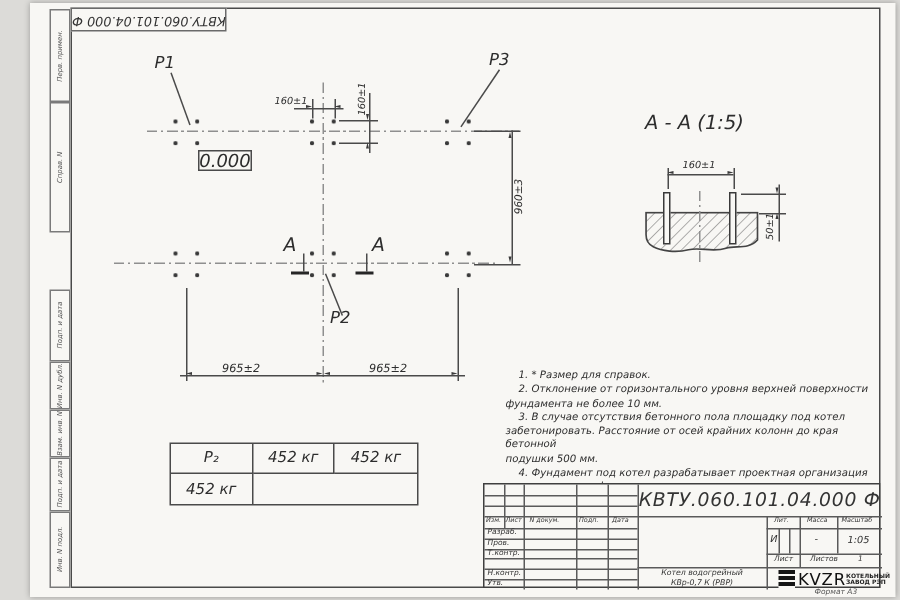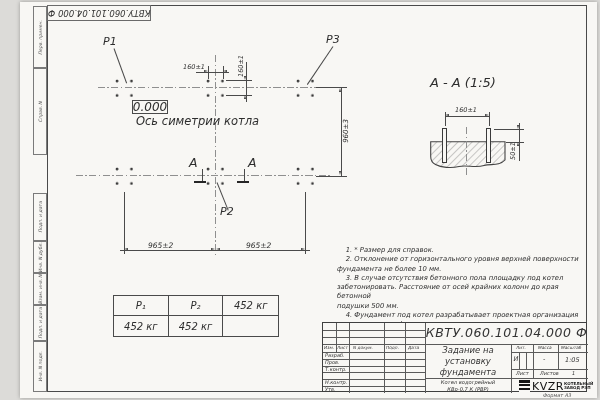--- a/index.html
+++ b/index.html
@@ -86,21 +86,20 @@
   <div class="txt" style="left:103px;top:36px;font-size:11px">P1</div>
   <div class="lead" style="left:114px;top:48px;width:37px;transform:rotate(70deg)"></div>
   <div class="txt" style="left:326px;top:34px;font-size:11px">P3</div>
   <div class="lead" style="left:333px;top:46px;width:46px;transform:rotate(124deg)"></div>
   <div class="txt" style="left:220px;top:206px;font-size:11px">P2</div>
   <div class="lead" style="left:217px;top:182px;width:30px;transform:rotate(68deg)"></div>
 
   <div class="elev-box">
     <span class="txt" style="position:static;font-size:12px">0.000</span>
   </div>
-  <div class="txt" style="left:136px;top:116px;font-size:11.5px">Ось симетрии котла</div>
 
   <div class="vline" style="left:208px;top:66px;height:13px"></div>
   <div class="vline" style="left:223px;top:66px;height:13px"></div>
   <div class="hline" style="left:196px;top:72px;width:33px"></div>
   <div class="tri tri-r" style="left:203.5px;top:70.4px"></div>
   <div class="tri tri-l" style="left:223px;top:70.4px"></div>
   <div class="txt" style="left:183px;top:64px;font-size:6.5px">160±1</div>
 
   <div class="hline" style="left:226px;top:80px;width:26px"></div>
   <div class="hline" style="left:226px;top:95px;width:26px"></div>
@@ -164,21 +163,20 @@
   <div class="notes">    1. * Размер для справок.
     2. Отклонение от горизонтального уровня верхней поверхности
 фундамента не более 10 мм.
     3. В случае отсутствия бетонного пола площадку под котел
 забетонировать. Расстояние от осей крайних колонн до края бетонной
 подушки 500 мм.
     4. Фундамент под котел разрабатывает проектная организация
 по нагрузкам на фундамент.</div>
 
   <div class="ltable">
-    <div>P₁</div>
     <div>P₂</div>
     <div>452 кг</div>
     <div>452 кг</div>
     <div>452 кг</div>
   </div>
 
   <div class="tb">
 
     <div class="hl" style="left:0;top:7px;width:102px"></div>
     <div class="hl" style="left:0;top:14px;width:102px"></div>
@@ -212,25 +210,20 @@
     <div class="t" style="left:2px;top:30px;font-size:5px">Разраб.</div>
     <div class="t" style="left:2px;top:36.8px;font-size:5px">Пров.</div>
     <div class="t" style="left:2px;top:43.6px;font-size:5px">Т.контр.</div>
     <div class="t" style="left:2px;top:57.2px;font-size:5px">Н.контр.</div>
     <div class="t" style="left:2px;top:64px;font-size:5px">Утв.</div>
 
     <div style="position:absolute;left:102px;top:0;width:163px;height:21px;display:flex;align-items:center;justify-content:center">
       <span class="t" style="position:static;font-size:12.5px;letter-spacing:.5px">КВТУ.060.101.04.000  Ф</span>
     </div>
 
-    <div style="position:absolute;left:102px;top:21px;width:86px;height:34px;display:flex;align-items:center;justify-content:center;text-align:center">
-      <span class="t" style="position:static;font-size:8.5px;line-height:11px;white-space:pre-line">Задание на
-установку
-фундамента</span>
-    </div>
 
     <div style="position:absolute;left:102px;top:55px;width:86px;height:15px;display:flex;align-items:center;justify-content:center;text-align:center">
       <span class="t" style="position:static;font-size:5.2px;line-height:6.5px;white-space:pre-line">Котел водогрейный
 КВр-0,7 К  (РВР)</span>
     </div>
 
     <div class="t" style="left:193px;top:22.5px;font-size:4.3px">Лит.</div>
     <div class="t" style="left:215px;top:22.5px;font-size:4.3px">Масса</div>
     <div class="t" style="left:238px;top:22.5px;font-size:4.3px">Масштаб</div>
     <div class="t" style="left:190.5px;top:33px;font-size:6.5px">И</div>

